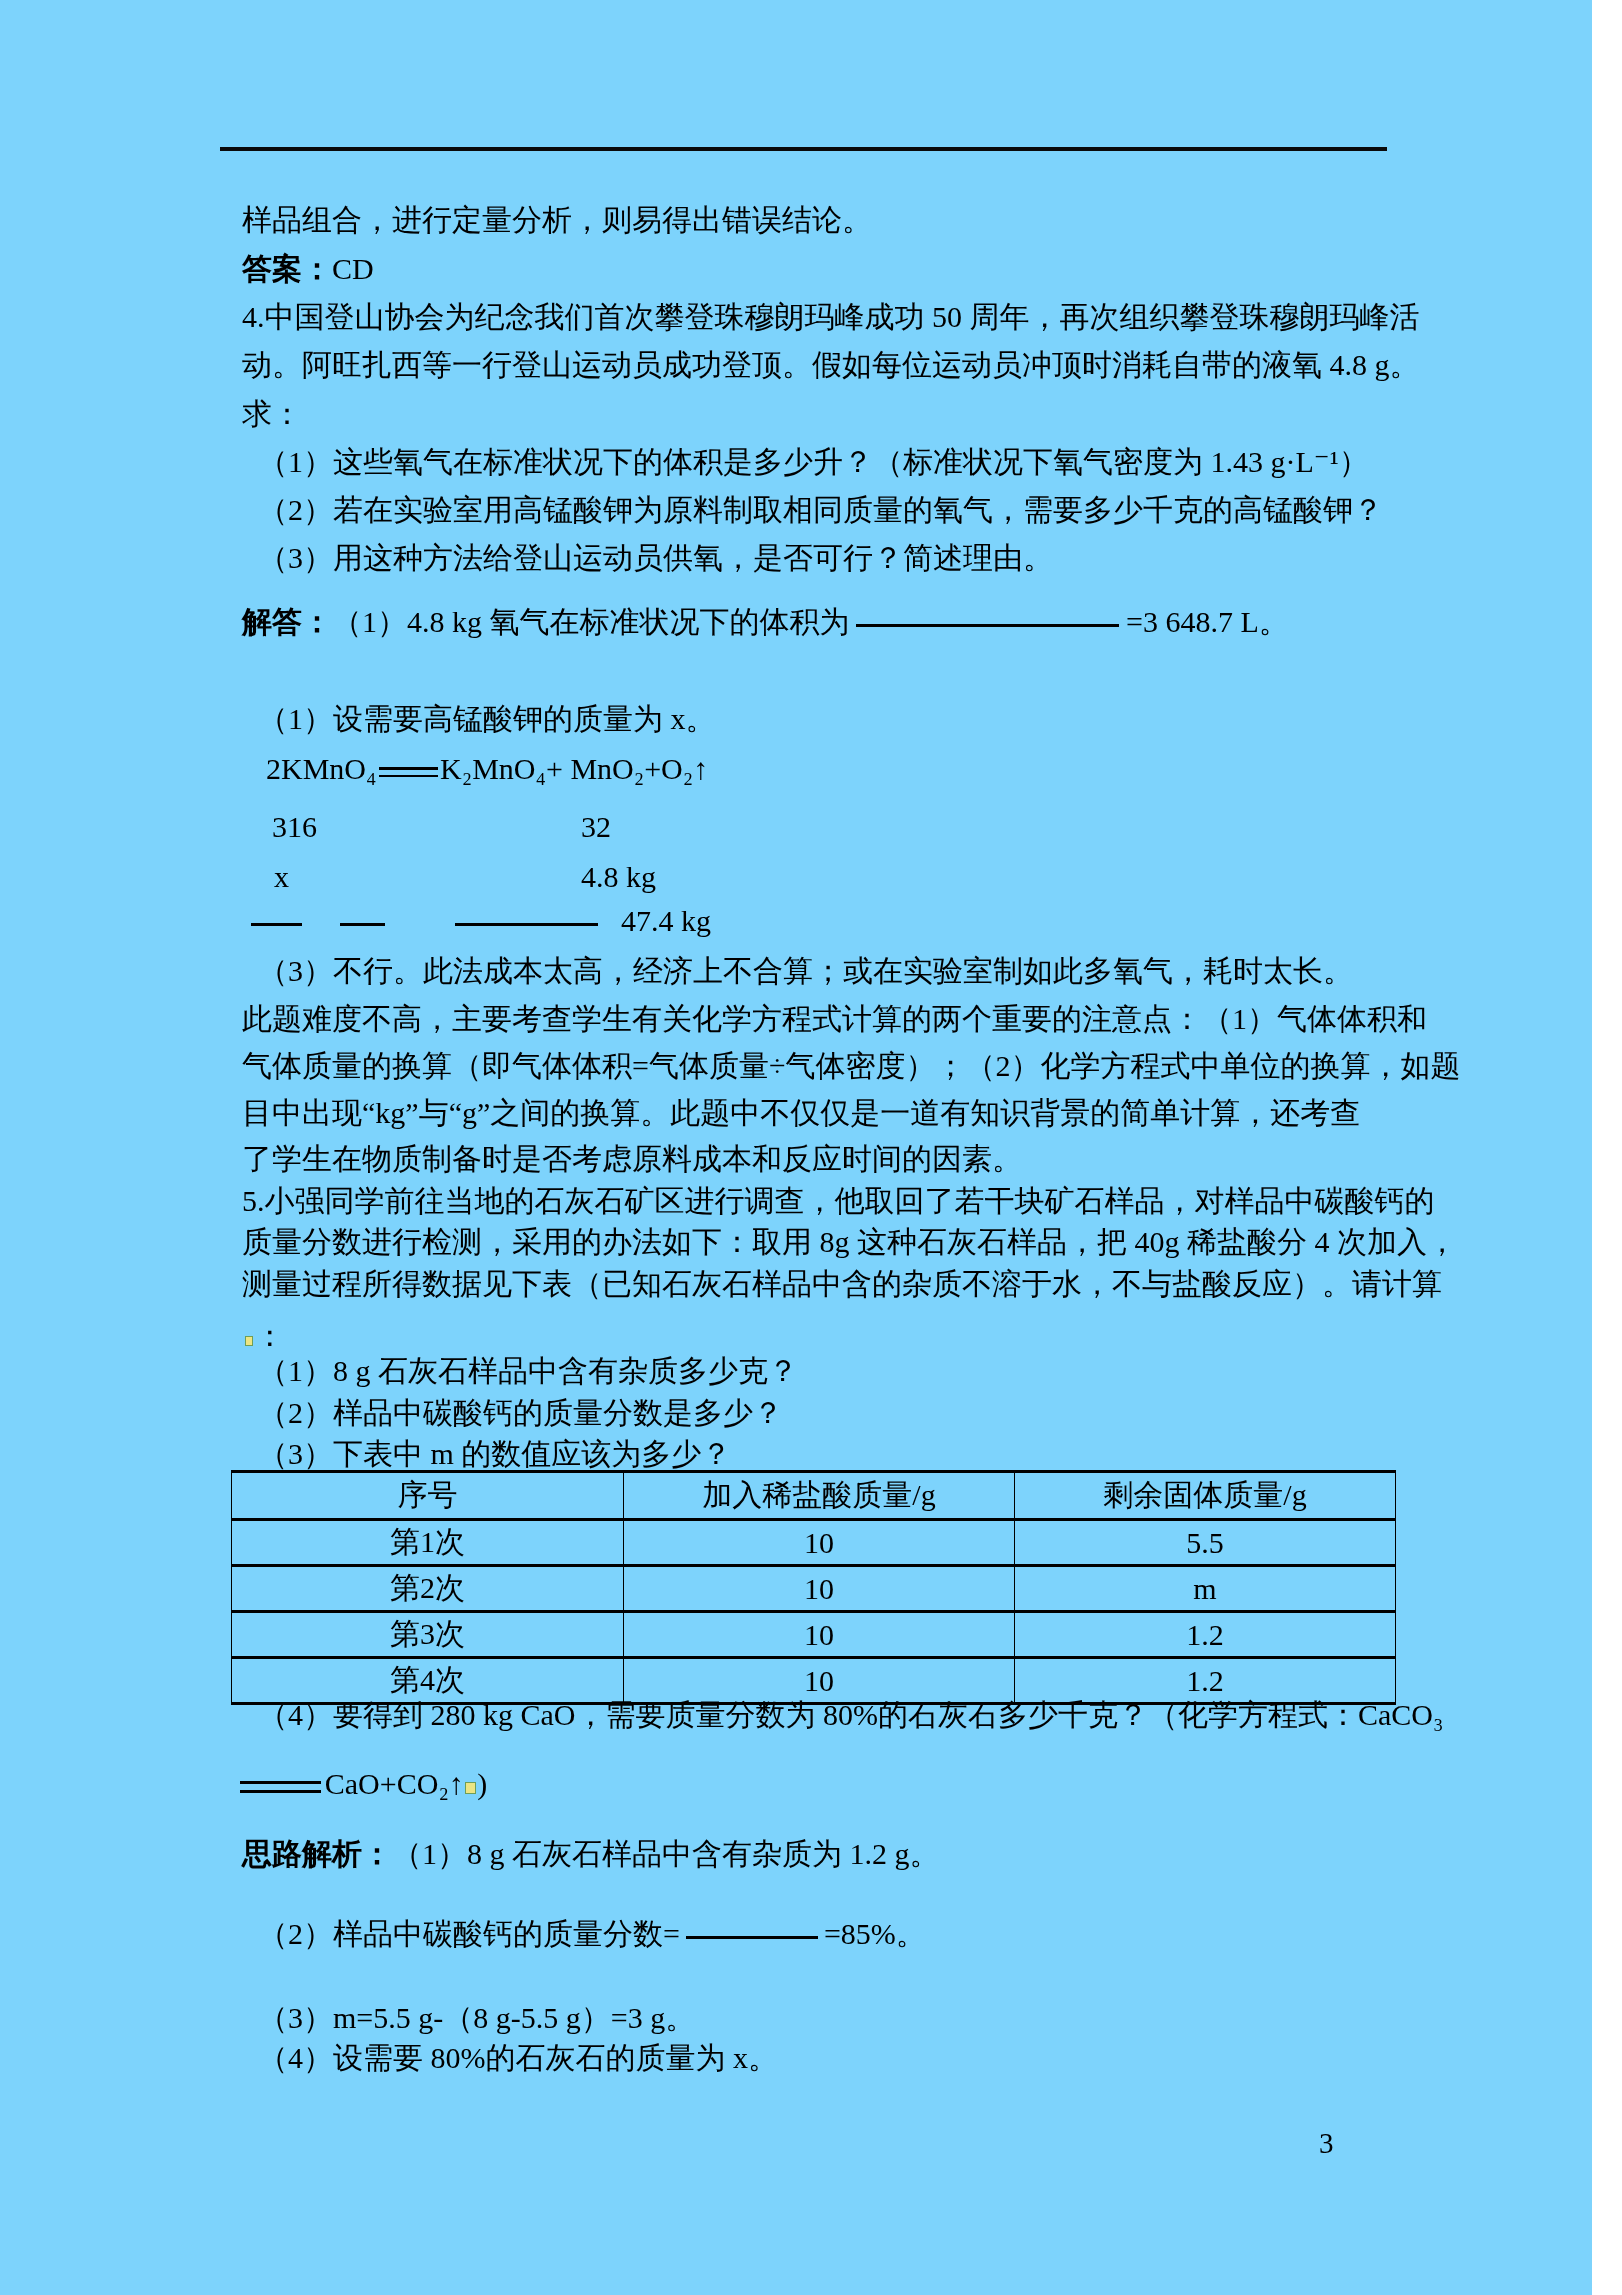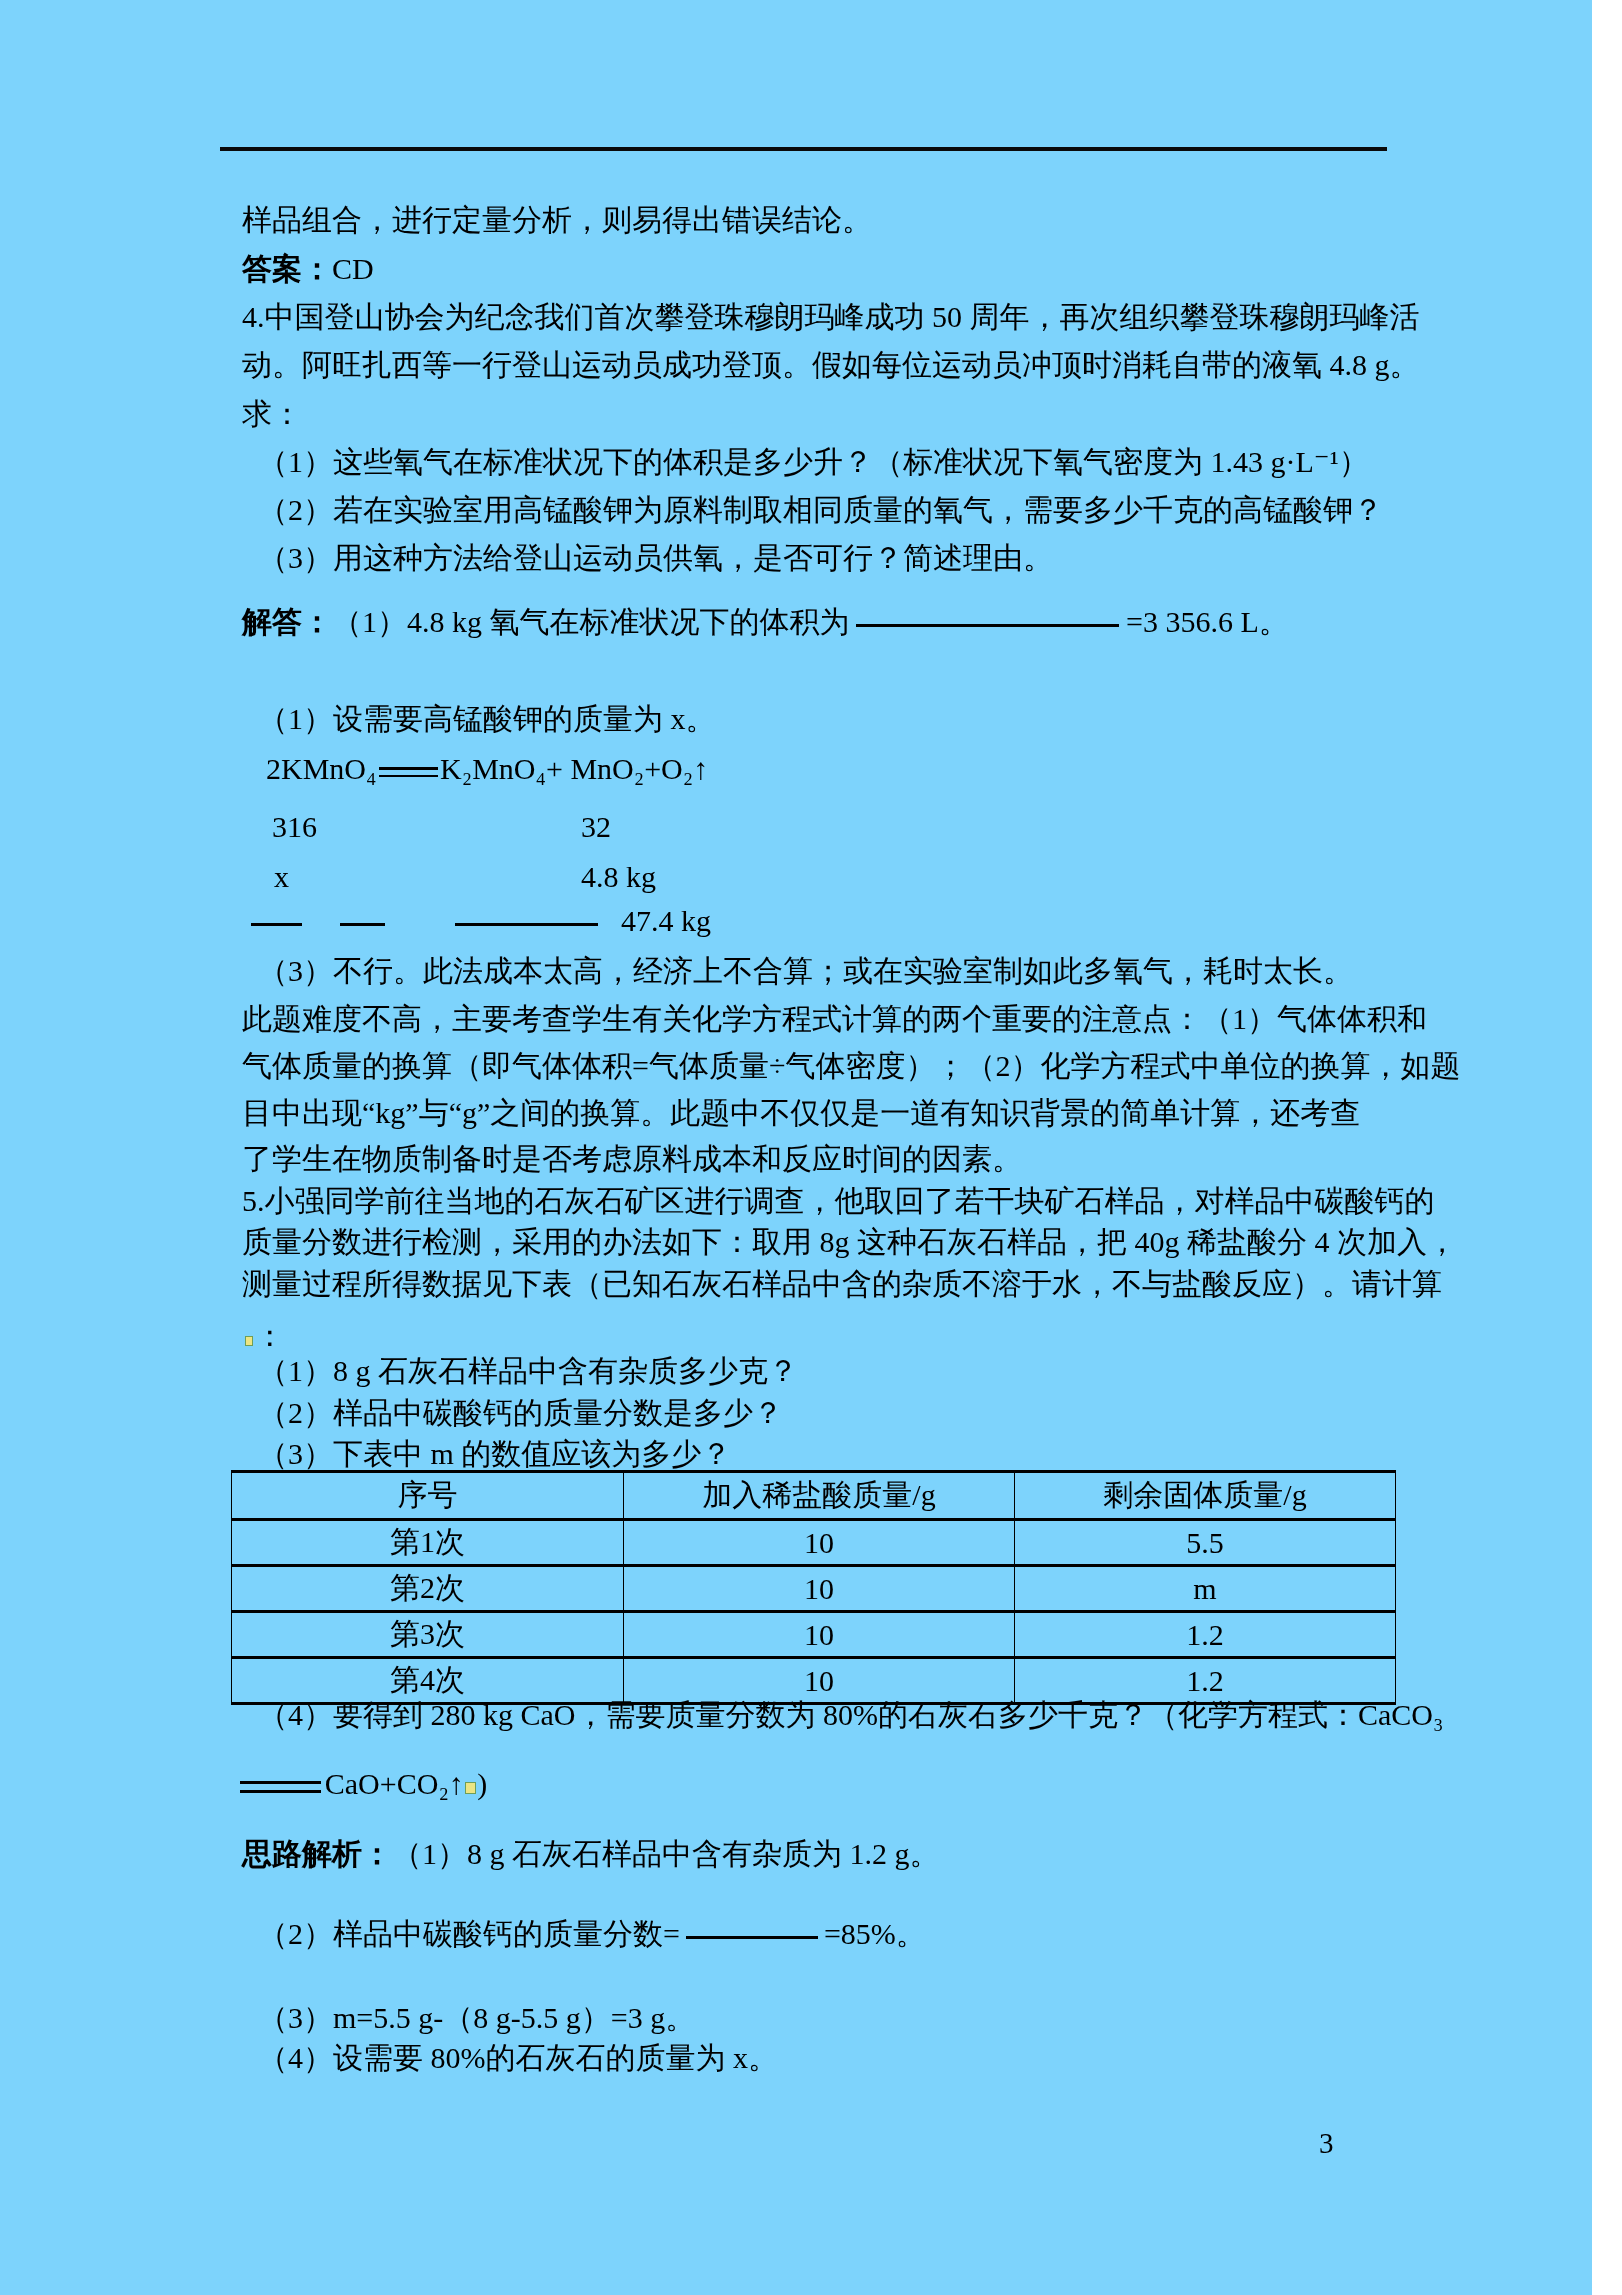--- a/index.html
+++ b/index.html
@@ -98,21 +98,21 @@
     <span>（1）这些氧气在标准状况下的体积是多少升？（标准状况下氧气密度为 1.43 g·L⁻¹）</span>
   </div>
   <div class="row indent" style="top:492px">
     <span>（2）若在实验室用高锰酸钾为原料制取相同质量的氧气，需要多少千克的高锰酸钾？</span>
   </div>
   <div class="row indent" style="top:540px">
     <span>（3）用这种方法给登山运动员供氧，是否可行？简述理由。</span>
   </div>
 
   <div class="row" style="top:604px">
-    <span class="b">解答：</span><span>（1）4.8 kg 氧气在标准状况下的体积为</span><span class="bar solbar"></span><span>=3 356.6 L。</span>
+    <span class="b">解答：</span><span>（1）4.8 kg 氧气在标准状况下的体积为</span><span class="bar solbar"></span><span>=3 648.7 L。</span>
   </div>
 
   <div class="row indent" style="top:701px">
     <span>（1）设需要高锰酸钾的质量为 x。</span>
   </div>
 
   <div class="row" style="top:751px;left:266px">
     <span>2KMnO₄</span><span class="dbar dbar1"></span><span>K₂MnO₄+ MnO₂+O₂↑</span>
   </div>
 

